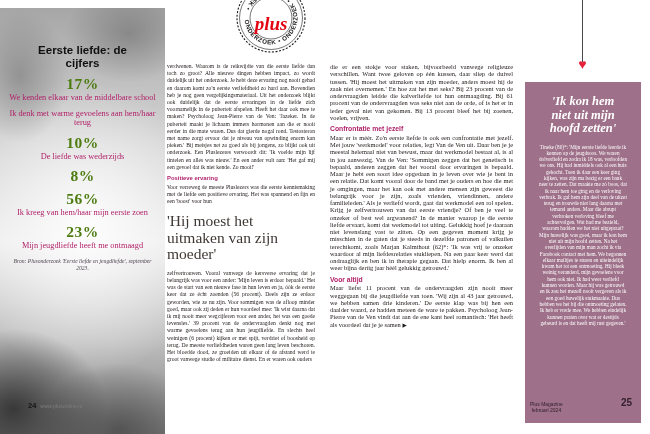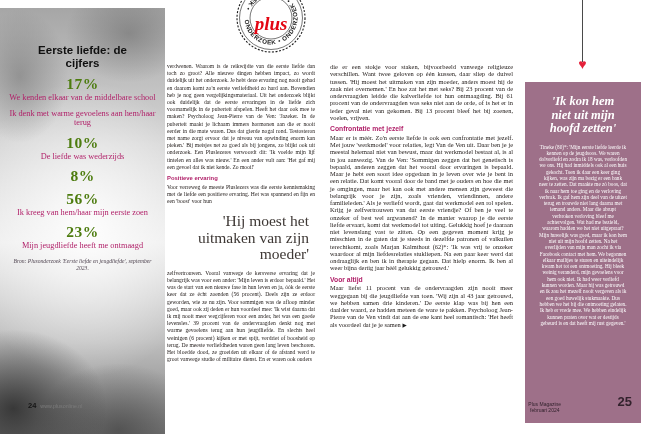--- a/index.html
+++ b/index.html
@@ -33,35 +33,35 @@
   .badge{position:absolute;left:236px;top:-17px;width:70px;height:70px;}
   
   .col{position:absolute;top:63px;text-align:justify;color:var(--ink);}
   .col-left{left:167px;width:148px;font-size:5.6px;line-height:7.2px;}
   .col-right{left:330px;width:183px;font-size:6.4px;line-height:7.25px;}
   .col p{margin:0 0 2px 0;}
   .sec{font-family:"Liberation Sans",sans-serif;font-weight:bold;color:var(--accent);
        margin:4px 0 1.5px 0;text-align:left;}
   .col-left .sec{font-size:5.9px;} .col-right .sec{font-size:6.8px;}
   .pullquote{font-size:15.5px;line-height:16.5px;color:#3e3835;margin:8px 0 7px 0;
-             width:142px;text-align:right;font-weight:normal;}
+             width:142px;text-align:left;font-weight:normal;}
   .arrow{font-size:5.5px;color:#1c1c1c;}
   
   .string{position:absolute;left:582px;top:0;width:1px;height:62px;background:#4a4a4a;}
   .heart{position:absolute;left:574px;top:58px;width:17px;text-align:center;
          font-size:14px;line-height:14px;color:var(--heart);}
   .panel{position:absolute;left:525px;top:82px;width:116px;height:341px;
          background:var(--panel);color:#fff;text-align:center;}
   .panel-quote{font-style:italic;font-weight:bold;font-size:12.5px;line-height:13.5px;
                margin:13px auto 8px auto;width:68px;}
   .panel-story{font-size:5.2px;line-height:6.3px;width:88px;margin:0 auto;}
   .panel-footer{position:absolute;right:9px;bottom:10px;display:flex;align-items:baseline;gap:5px;
                 color:#33222d;font-family:"Liberation Sans",sans-serif;}
   .panel-footer .label{font-size:5px;}
-  .panel-footer .num{font-size:13px;font-weight:bold;padding-left:48px;}
+  .panel-footer .num{font-size:10px;font-weight:bold;padding-left:48px;}
 </style>
 </head>
 <body>
 
 <div class="spread">
 
   <div class="photo"></div>
 
   <div class="stats">
     <div class="stats-title">Eerste liefde: de cijfers</div>

